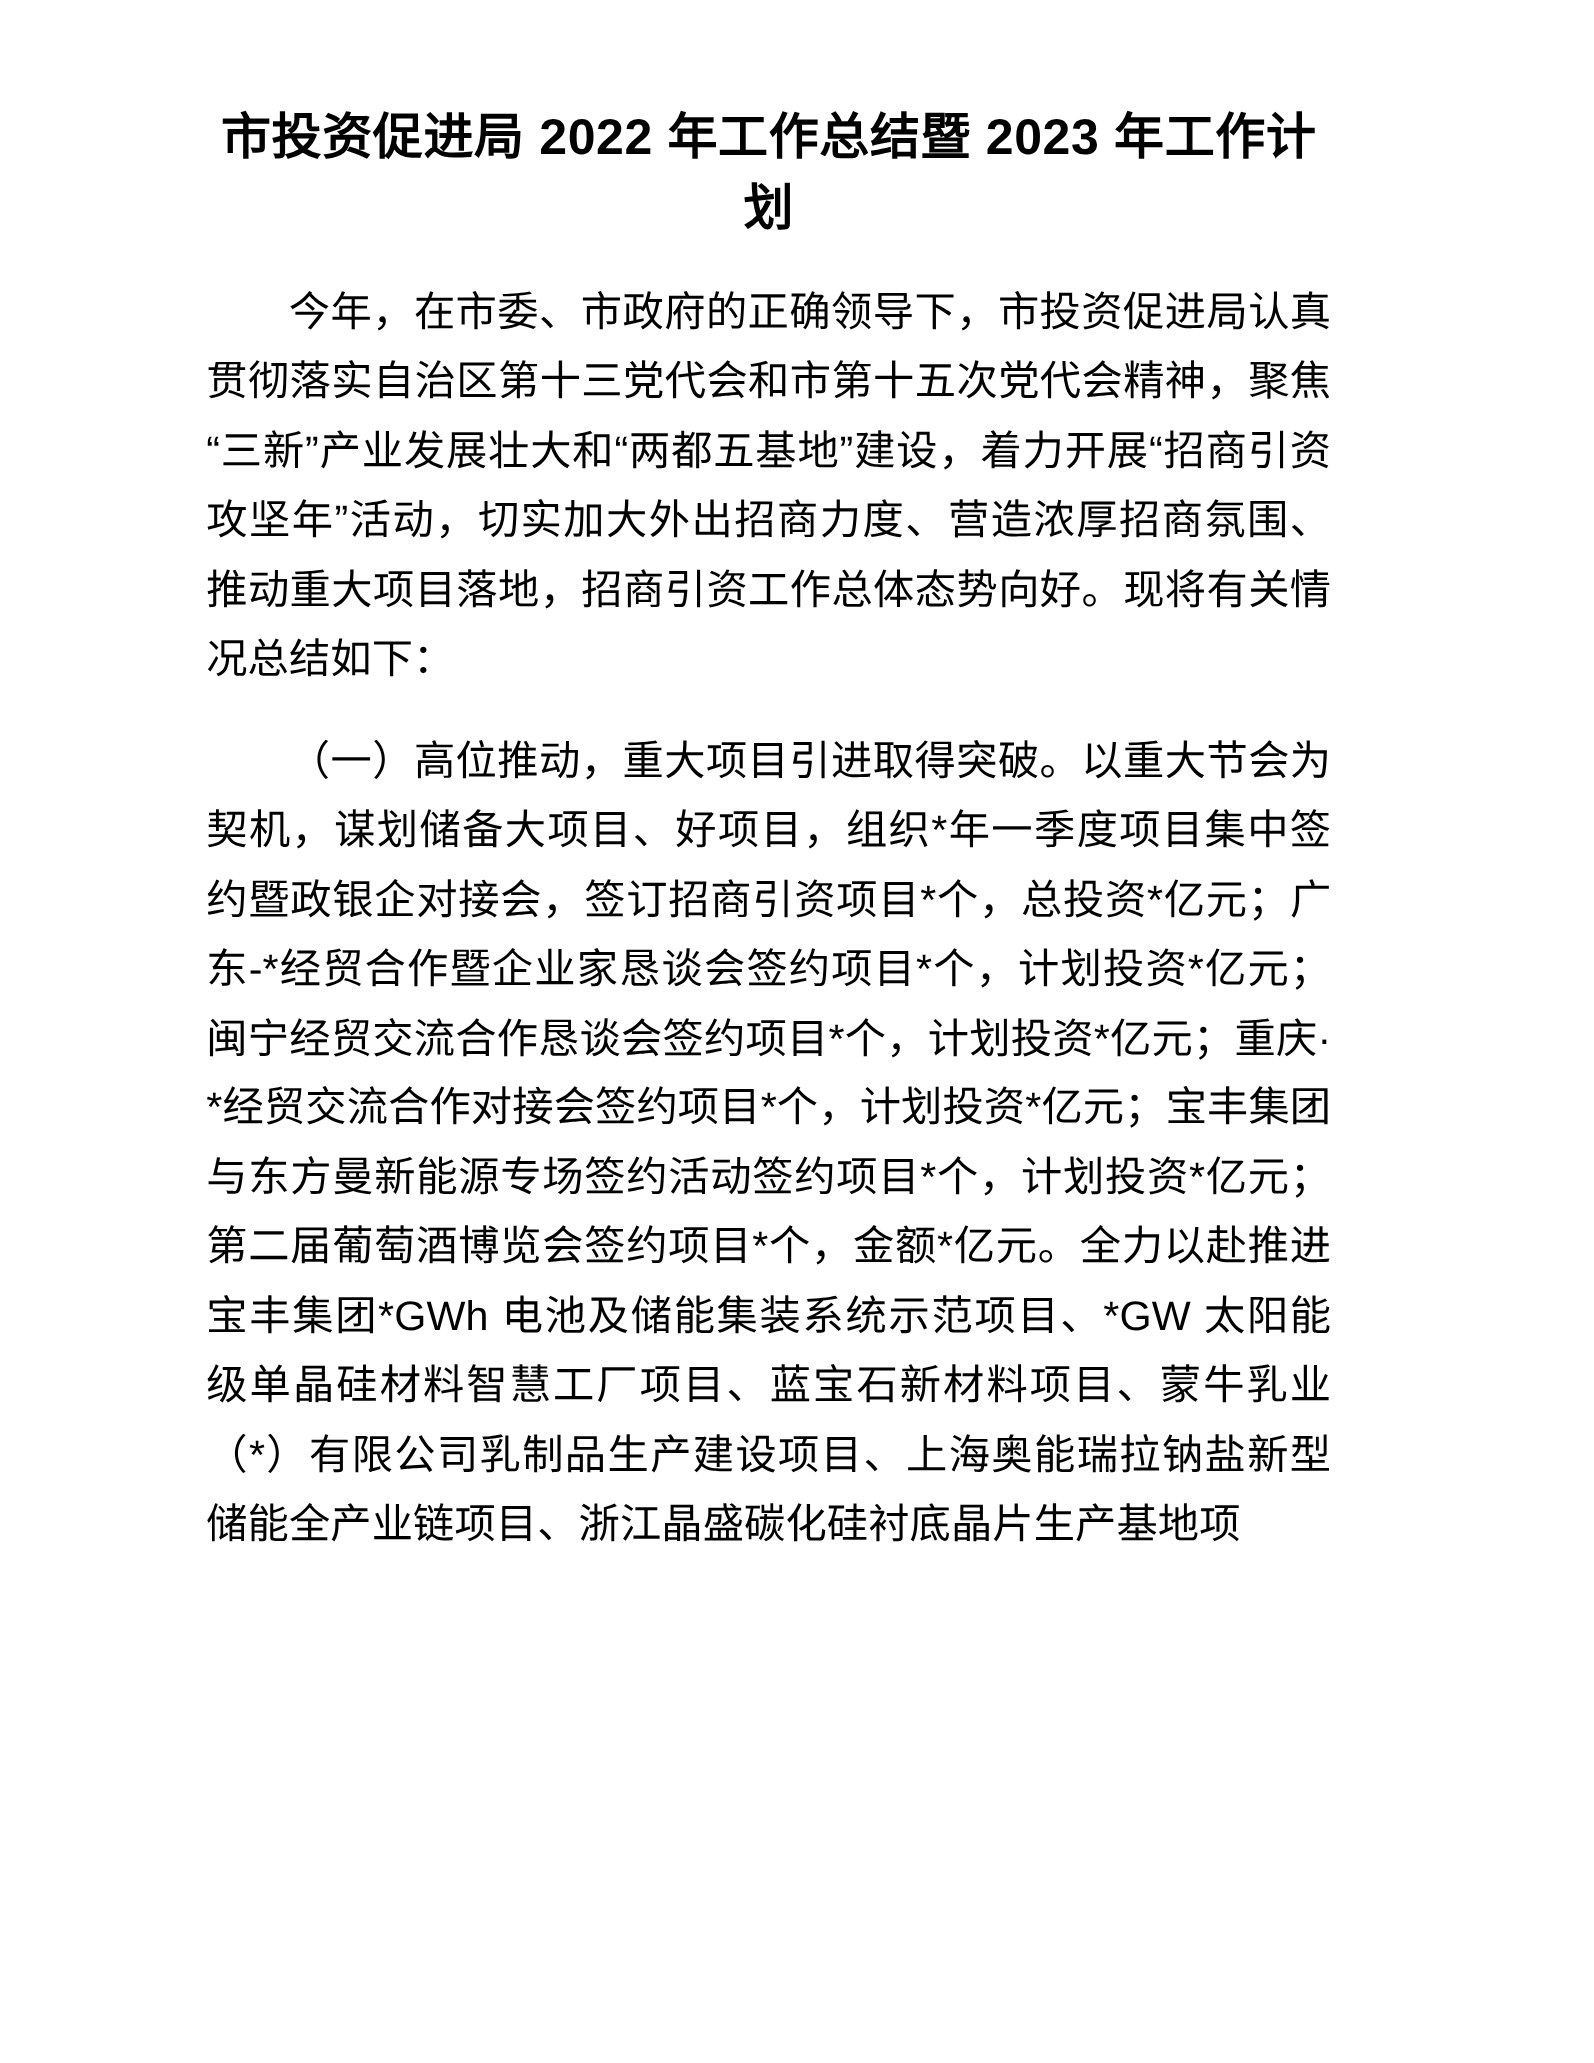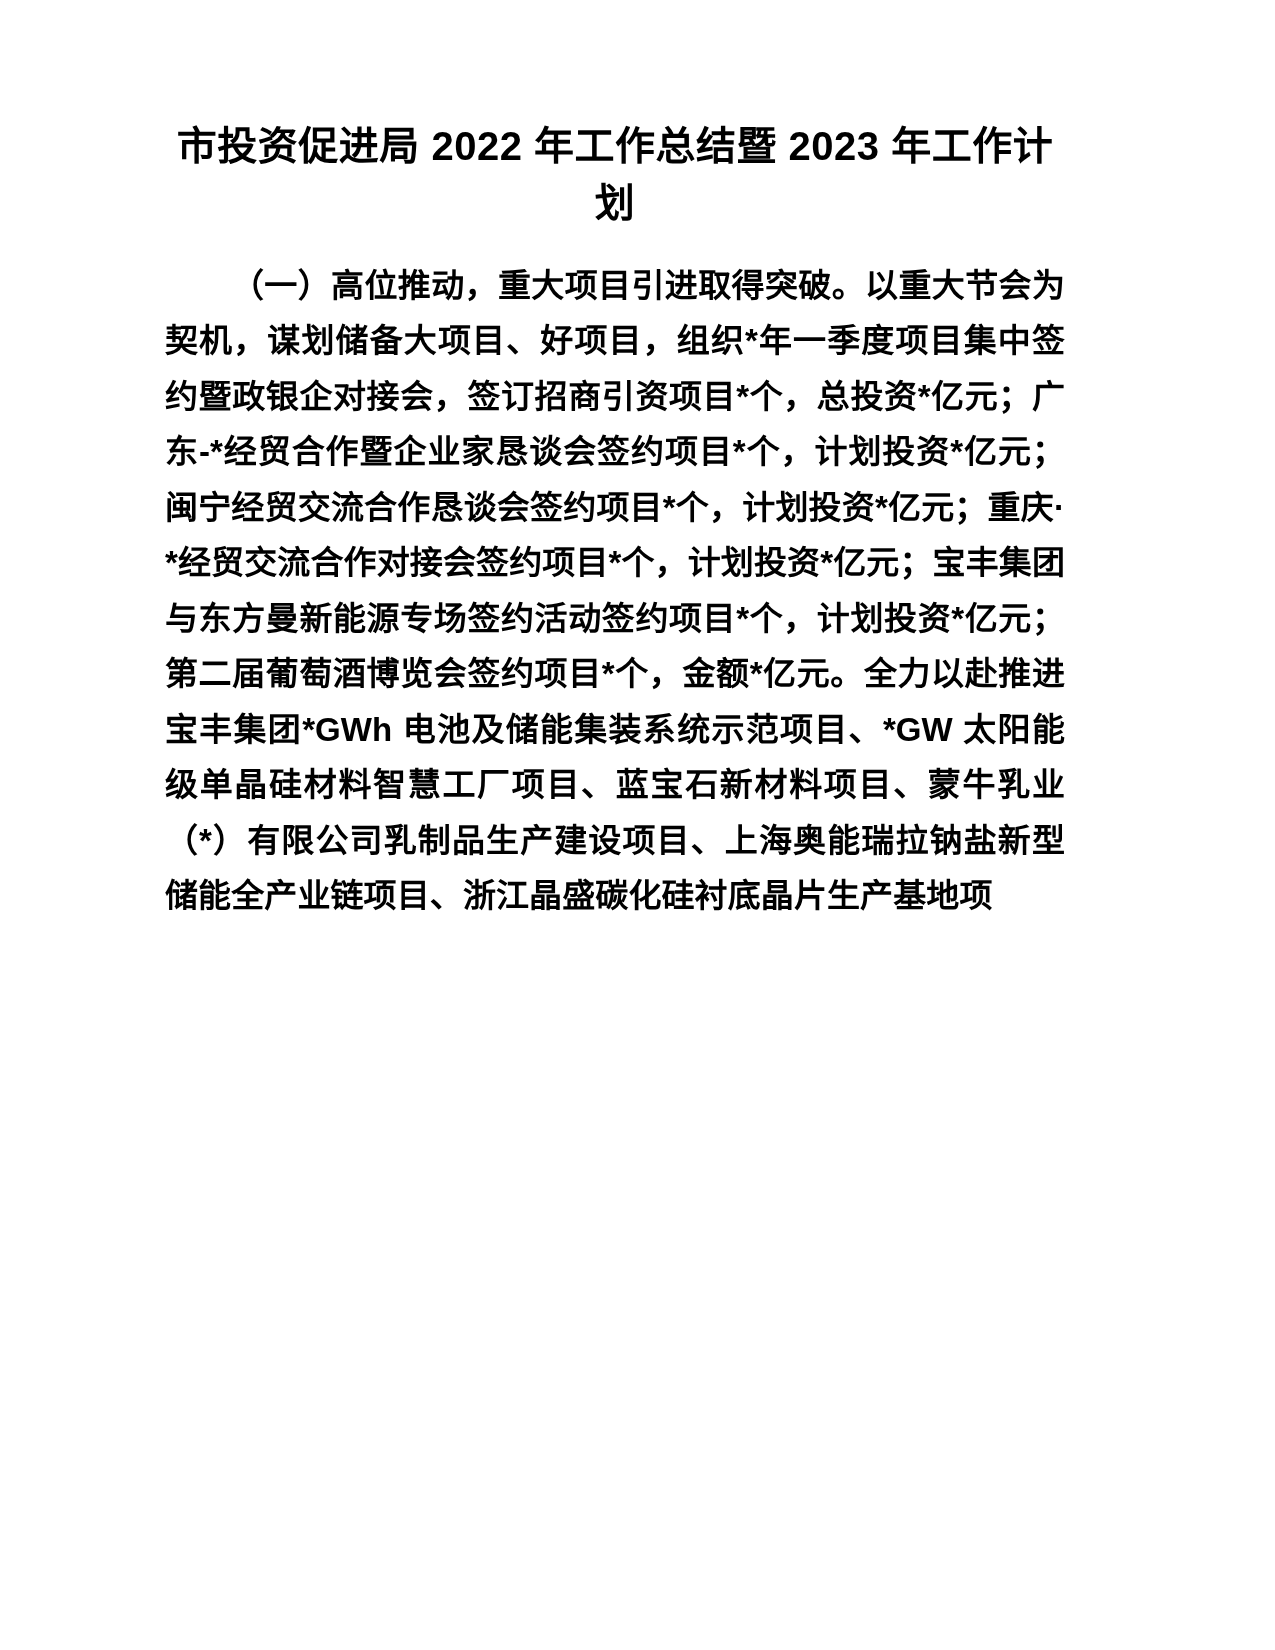--- a/index.html
+++ b/index.html
@@ -31,21 +31,21 @@
     width: 900px;
   }
 
   .doc-title {
     font-size: 40px;
     font-weight: 700;
     line-height: 1.42;
     text-align: center;
     letter-spacing: 0.5px;
     margin: 0;
-    padding-top: 118px;
+    padding-top: 82px;
     word-break: break-all;
   }
 
   .para {
     font-size: 33px;
     line-height: 55.5px;
     text-align: justify;
     text-align-last: left;
     text-justify: inter-ideograph;
     margin: 0;
@@ -57,29 +57,29 @@
   .para.first-para {
     margin-top: 26px;
   }
 
   .para.heading-para {
     margin-top: 26px;
   }
 
   .para.body-para {
     margin-top: 26px;
-    font-weight: bold;
   }
 </style>
 </head>
 <body>
 
 <div class="page">
   <div class="page-body">
 
     <h1 class="doc-title">市投资促进局 2022 年工作总结暨 2023 年工作计划</h1>
 
+    <p class="para first-para">今年，在市委、市政府的正确领导下，市投资促进局认真贯彻落实自治区第十三党代会和市第十五次党代会精神，聚焦“三新”产业发展壮大和“两都五基地”建设，着力开展“招商引资攻坚年”活动，切实加大外出招商力度、营造浓厚招商氛围、推动重大项目落地，招商引资工作总体态势向好。现将有关情况总结如下：</p>
 
 
     <p class="para body-para">（一）高位推动，重大项目引进取得突破。以重大节会为契机，谋划储备大项目、好项目，组织*年一季度项目集中签约暨政银企对接会，签订招商引资项目*个，总投资*亿元；广东-*经贸合作暨企业家恳谈会签约项目*个，计划投资*亿元；闽宁经贸交流合作恳谈会签约项目*个，计划投资*亿元；重庆·*经贸交流合作对接会签约项目*个，计划投资*亿元；宝丰集团与东方曼新能源专场签约活动签约项目*个，计划投资*亿元；第二届葡萄酒博览会签约项目*个，金额*亿元。全力以赴推进宝丰集团*GWh 电池及储能集装系统示范项目、*GW 太阳能级单晶硅材料智慧工厂项目、蓝宝石新材料项目、蒙牛乳业（*）有限公司乳制品生产建设项目、上海奥能瑞拉钠盐新型储能全产业链项目、浙江晶盛碳化硅衬底晶片生产基地项</p>
 
   </div>
 </div>
 
 </body></html>

